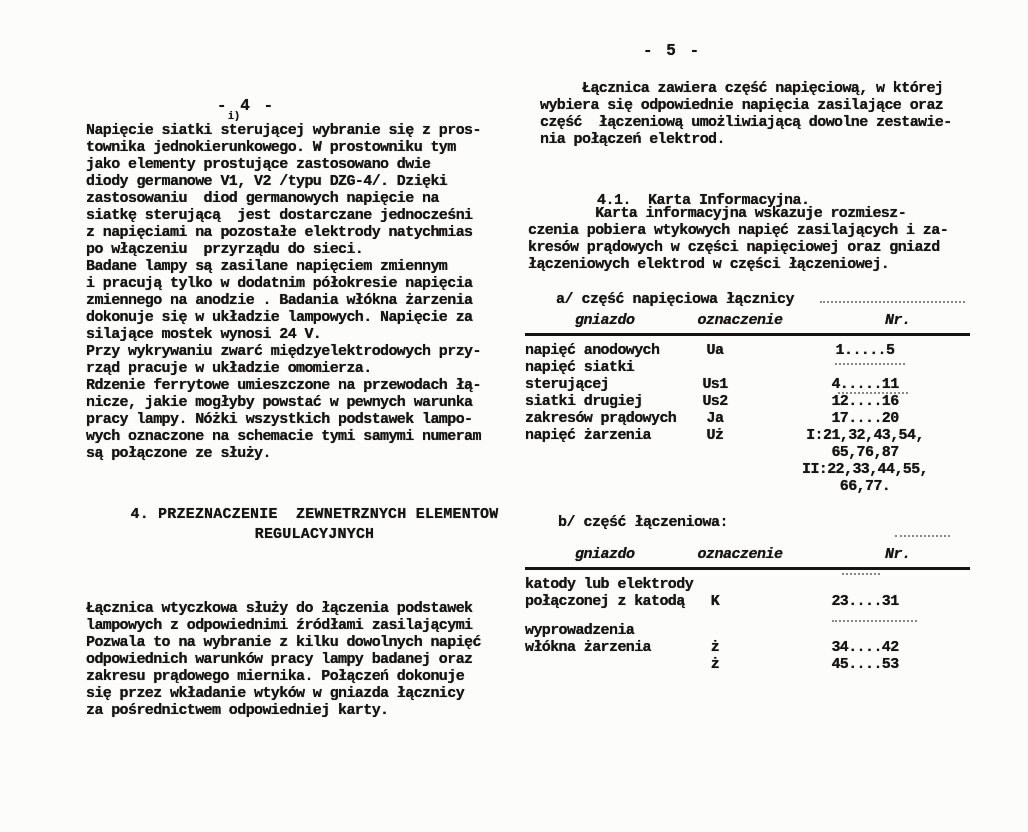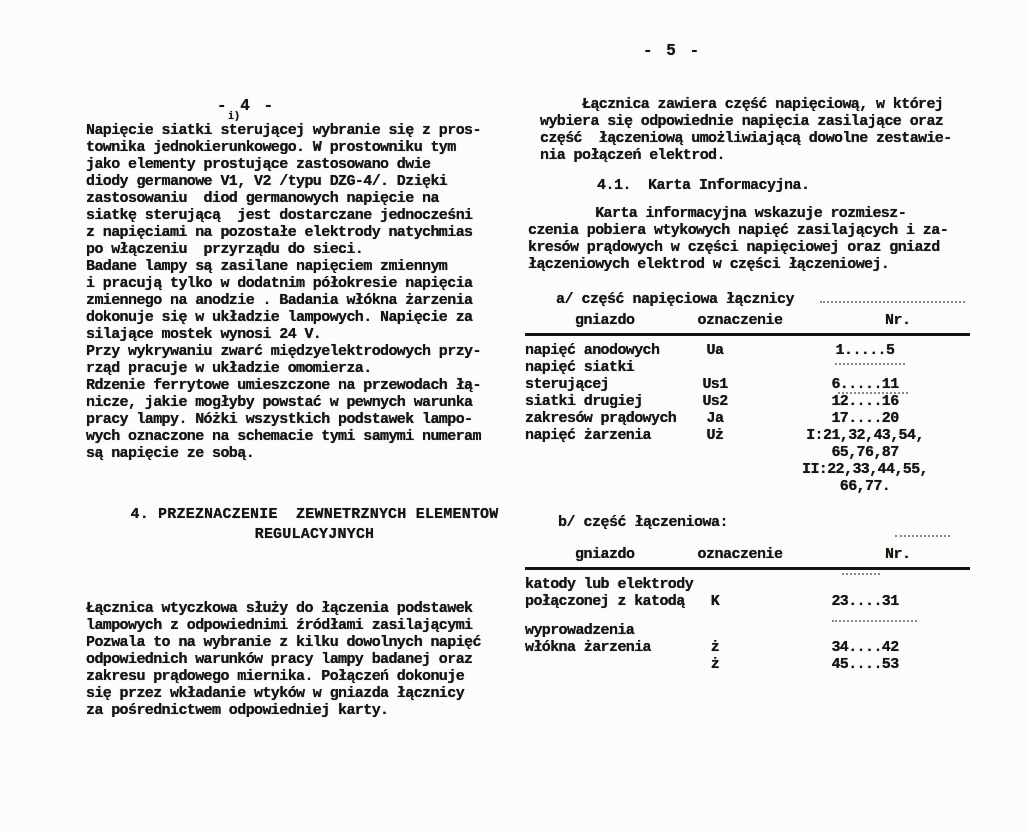--- a/index.html
+++ b/index.html
@@ -19,21 +19,21 @@
   .center{text-align:center;}
   .heading{font-size:15px;line-height:20px;letter-spacing:0.2px;white-space:pre;text-align:center;}
   .caption{font-size:15px;letter-spacing:-0.5px;white-space:pre;}
   
   .ttable{width:445px;}
   .thead{display:grid;grid-template-columns:145px 90px 210px;
          padding-bottom:4px;border-bottom:3px solid #161412;}
   .thead .hc1{padding-left:50px;}
   .thead .hc2{text-align:center;transform:translateX(25px);}
   .thead .hc3{text-align:left;padding-left:78px;margin-left:47px;}
-  .thead div{font-size:15px;letter-spacing:-0.5px;white-space:pre;}
+  .thead div{font-size:15px;letter-spacing:-0.5px;white-space:pre;font-style:italic;}
   .tbody{margin-top:6px;}
   .trow{display:grid;grid-template-columns:145px 90px 210px;line-height:17px;}
   .trow div{font-size:15px;letter-spacing:-0.6px;white-space:pre;overflow:visible;}
   .trow .c1{white-space:pre;}
   .trow .c2{text-align:center;}
   .trow .c3{text-align:center;}
   .trow.spacer{height:12px;}
   
   .artifact{border-top:2px dotted rgba(40,38,35,0.55);}
   .mark{font-size:10px;letter-spacing:0;}
@@ -62,21 +62,21 @@
       <div class="tline">i pracują tylko w dodatnim półokresie napięcia</div>
       <div class="tline">zmiennego na anodzie . Badania włókna żarzenia</div>
       <div class="tline">dokonuje się w układzie lampowych. Napięcie za</div>
       <div class="tline">silające mostek wynosi 24 V.</div>
       <div class="tline">Przy wykrywaniu zwarć międzyelektrodowych przy-</div>
       <div class="tline">rząd pracuje w układzie omomierza.</div>
       <div class="tline">Rdzenie ferrytowe umieszczone na przewodach łą-</div>
       <div class="tline">nicze, jakie mogłyby powstać w pewnych warunka</div>
       <div class="tline">pracy lampy. Nóżki wszystkich podstawek lampo-</div>
       <div class="tline">wych oznaczone na schemacie tymi samymi numeram</div>
-      <div class="tline">są napięcie ze sobą.</div>
+      <div class="tline">są połączone ze służy.</div>
     </div>
 
   <div class="abs center" style="left:112px;top:505px;width:405px;">
     <div class="heading">4. PRZEZNACZENIE  ZEWNETRZNYCH ELEMENTOW</div>
     <div class="heading">REGULACYJNYCH</div>
   </div>
 
   <div class="abs" style="left:86px;top:600px;width:440px;">
       <div class="tline">Łącznica wtyczkowa służy do łączenia podstawek</div>
       <div class="tline">lampowych z odpowiednimi źródłami zasilającymi</div>
@@ -84,28 +84,28 @@
       <div class="tline">odpowiednich warunków pracy lampy badanej oraz</div>
       <div class="tline">zakresu prądowego miernika. Połączeń dokonuje</div>
       <div class="tline">się przez wkładanie wtyków w gniazda łącznicy</div>
       <div class="tline">za pośrednictwem odpowiedniej karty.</div>
     </div>
 
   <div class="abs pagenum" style="left:560px;top:42px;width:224px;">
     <div class="center">- 5 -</div>
   </div>
 
-  <div class="abs" style="left:540px;top:96px;width:430px;">
+  <div class="abs" style="left:540px;top:80px;width:430px;">
       <div class="tline">     Łącznica zawiera część napięciową, w której</div>
       <div class="tline">wybiera się odpowiednie napięcia zasilające oraz</div>
       <div class="tline">część  łączeniową umożliwiającą dowolne zestawie-</div>
       <div class="tline">nia połączeń elektrod.</div>
     </div>
 
-  <div class="abs caption" style="left:597px;top:177px;">4.1.  Karta Informacyjna.</div>
+  <div class="abs caption" style="left:597px;top:192px;">4.1.  Karta Informacyjna.</div>
 
   <div class="abs" style="left:528px;top:205px;width:445px;">
       <div class="tline">        Karta informacyjna wskazuje rozmiesz-</div>
       <div class="tline">czenia pobiera wtykowych napięć zasilających i za-</div>
       <div class="tline">kresów prądowych w części napięciowej oraz gniazd</div>
       <div class="tline">łączeniowych elektrod w części łączeniowej.</div>
     </div>
 
   <div class="abs caption" style="left:556px;top:291px;">a/ część napięciowa łącznicy</div>
 
@@ -124,21 +124,21 @@
           <div class="c3">1.....5</div>
         </div>
         <div class="trow">
           <div class="c1">napięć siatki</div>
           <div class="c2">&nbsp;</div>
           <div class="c3">&nbsp;</div>
         </div>
         <div class="trow">
           <div class="c1">sterującej</div>
           <div class="c2">Us1</div>
-          <div class="c3">6.....11</div>
+          <div class="c3">4.....11</div>
         </div>
         <div class="trow">
           <div class="c1">siatki drugiej</div>
           <div class="c2">Us2</div>
           <div class="c3">12....16</div>
         </div>
         <div class="trow">
           <div class="c1">zakresów prądowych</div>
           <div class="c2">Ja</div>
           <div class="c3">17....20</div>

